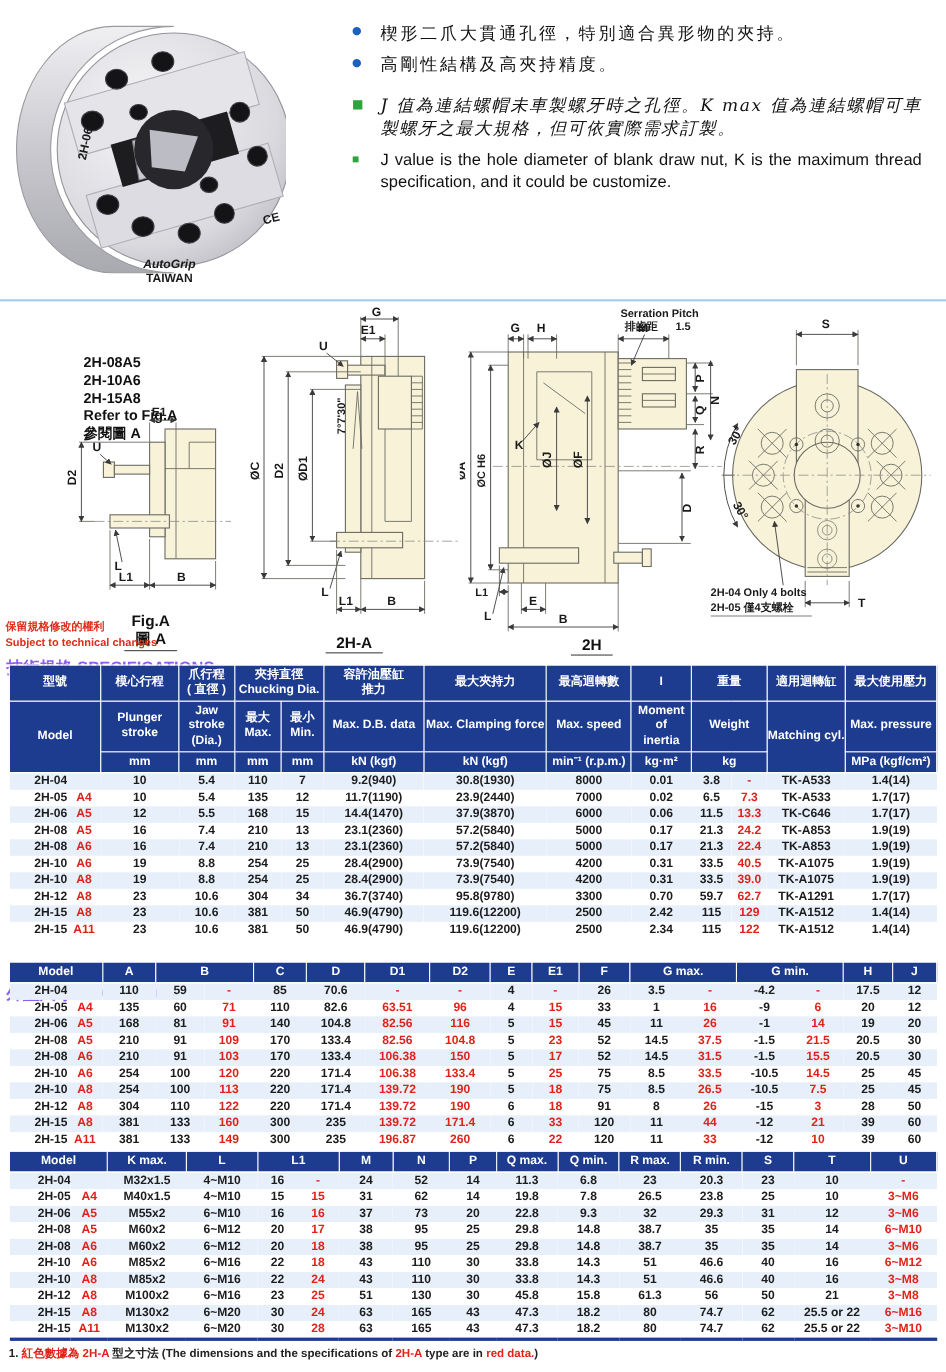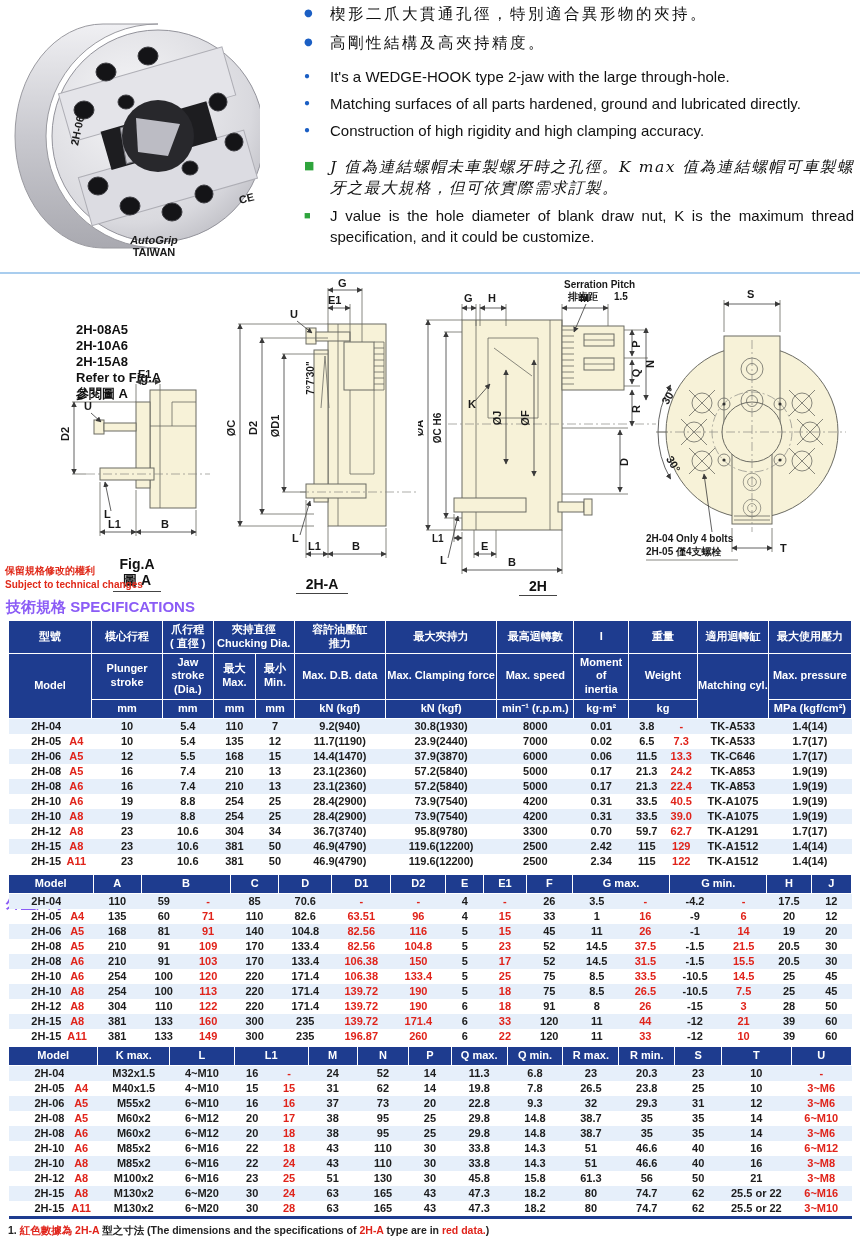--- a/index.html
+++ b/index.html
@@ -1,21 +1,21 @@
 <!DOCTYPE html>
 <html><head>
 <meta charset="utf-8">
 <style>
   html,body{margin:0;padding:0;}
   body{width:860px;height:1247px;position:relative;overflow:hidden;background:#fff;
        font-family:"Liberation Sans",sans-serif;color:#1c1c1c;}
   
   .photo-box{position:absolute;left:8px;top:6px;width:252px;height:260px;}
   .bullets{position:absolute;left:298px;top:4px;width:556px;}
-  ul.feat{list-style:none;margin:0;padding:0;}
+  ul.feat{list-style:none;margin:16px;padding:0;}
   .feat li{position:relative;padding-left:32px;margin-bottom:7px;font-size:15px;
            line-height:1.35;color:#111;text-align:justify;}
   .feat li::before{content:"●";position:absolute;left:6px;top:2px;font-size:10px;color:#1b5fc4;}
   .feat li.zh{font-family:"DejaVu Serif",serif;letter-spacing:2.5px;font-size:15.5px;margin-bottom:8px;}
   ul.feat.en-group{margin-top:13px;}
   ul.feat.notes{margin-top:15px;}
   .feat.notes li::before{content:"■";color:#2ea43c;font-size:11px;top:2px;}
   .feat.notes li.zh{letter-spacing:1.5px;font-style:italic;}
   .hr1{position:absolute;top:272px;left:0;width:860px;height:2px;background:#a9cdee;}
   
@@ -32,21 +32,21 @@
   svg .ln{stroke:#6b6b63;stroke-width:0.8;fill:none;}
   svg .dim{stroke:#3a3a3a;stroke-width:0.8;fill:none;
            marker-start:url(#ar);marker-end:url(#ar);}
   svg .ld{stroke:#3a3a3a;stroke-width:0.8;fill:none;marker-end:url(#ar);}
   svg .cl{stroke:#8a8a84;stroke-width:0.7;stroke-dasharray:9 3 2 3;fill:none;}
   svg .fs10{font-size:10px;}
   
   .sec-title{position:absolute;left:6px;font-size:15px;font-weight:bold;color:#8b5cf6;}
   #spec-title{top:598px;} #dim-title{top:894px;}
   table.tbl{position:absolute;left:8px;width:844px;border-collapse:collapse;table-layout:fixed;}
-  #spec-table{top:620px;} #dim-table{top:874px;} #dim2-table{top:1046px;border-bottom:3px solid #1e3c8f;}
+  #spec-table{top:604px;} #dim-table{top:874px;} #dim2-table{top:1046px;border-bottom:3px solid #1e3c8f;}
   .tbl th{background:#1e3c8f;color:#fff;border:1px solid #fff;font-size:11px;
           font-weight:bold;padding:2px 0;line-height:1.25;vertical-align:middle;}
   .tbl td{font-size:11px;font-weight:bold;text-align:center;color:#1c1c1c;
           padding:0;height:15px;line-height:15px;white-space:nowrap;overflow:hidden;}
   .tbl tbody tr:nth-child(odd){background:#e6effa;}
   .tbl td.model{text-align:right;padding-left:14px;}
   .red,.tbl td.red{color:#e0231a;}
   .footnote{position:absolute;left:8px;top:1224px;font-size:10.5px;font-weight:bold;color:#222;white-space:pre-wrap;}
 </style>
 </head>
@@ -104,25 +104,20 @@
     <text x="146" y="238" text-anchor="middle" fill="#5a5a62" font-size="12" font-style="italic">AutoGrip</text>
     <text x="146" y="250" text-anchor="middle" fill="#93939b" font-size="7">TAIWAN</text>
     <text transform="rotate(-14 232 198)" x="232" y="198" fill="#9a9aa2" font-size="11">CE</text>
   </svg>
 </div>
 
 <div class="bullets">
   <ul class="feat">
     <li class="zh">楔形二爪大貫通孔徑，特別適合異形物的夾持。</li>
     <li class="zh">高剛性結構及高夾持精度。</li>
-  </ul>
-  <ul class="feat en-group">
-    <li>It's a WEDGE-HOOK type 2-jaw with the large through-hole.</li>
-    <li>Matching surfaces of all parts hardened, ground and lubricated directly.</li>
-    <li>Construction of high rigidity and high clamping accuracy.</li>
   </ul>
   <ul class="feat notes">
     <li class="zh">J 值為連結螺帽未車製螺牙時之孔徑。K max 值為連結螺帽可車製螺牙之最大規格，但可依實際需求訂製。</li>
     <li>J value is the hole diameter of blank draw nut, K is the maximum thread specification, and it could be customize.</li>
   </ul>
 </div>
 
 <div class="hr1"></div>
 
 <div class="drawings">

